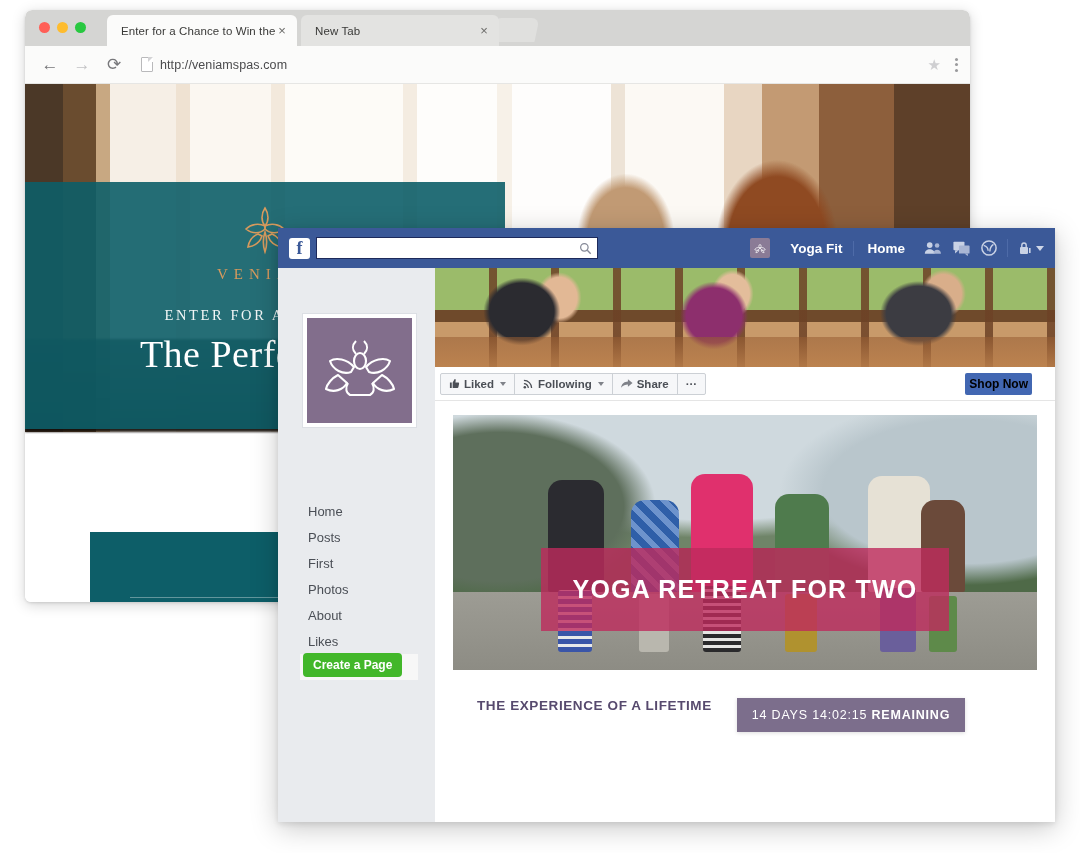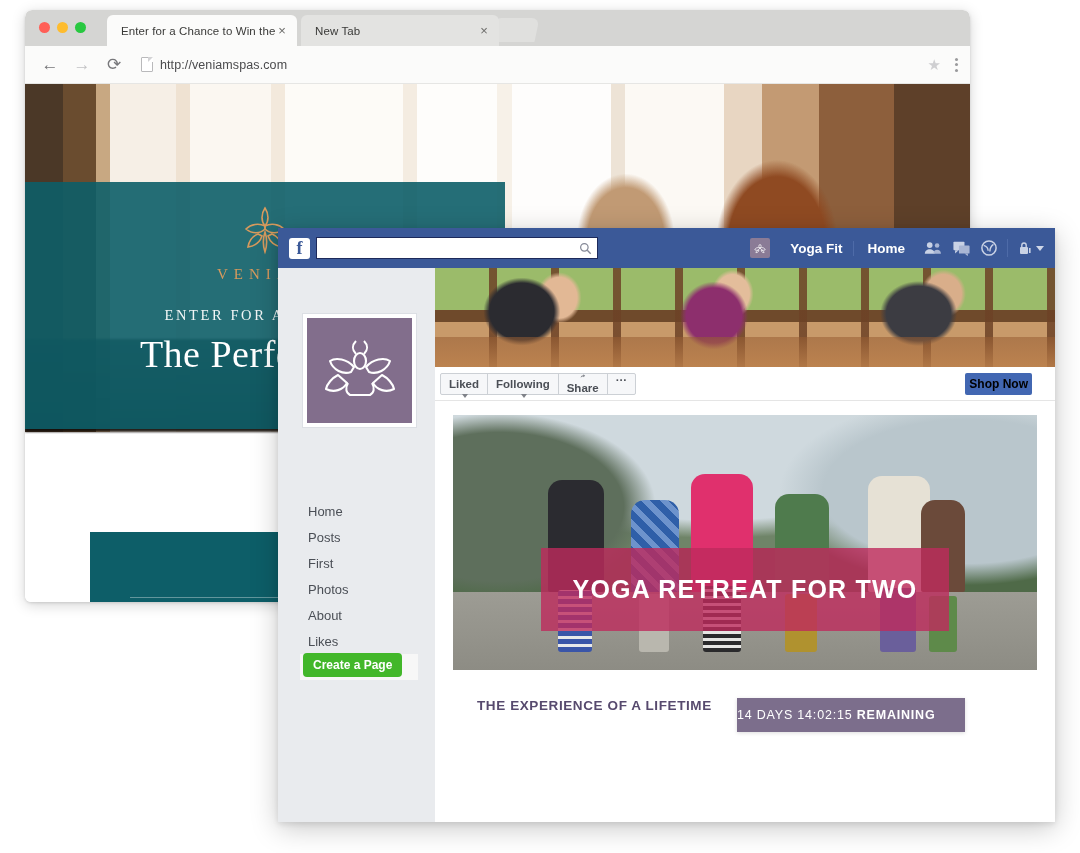--- a/index.html
+++ b/index.html
@@ -236,21 +236,20 @@
   }
   .fb-actionbar {
     height: 34px; border-bottom: 1px solid #e5e5e5;
     display: flex; align-items: center; padding: 0 5px 0 5px;
   }
   .fb-btngroup { display: flex; align-items: center; border: 1px solid #ccd0d5; border-radius: 2px; height: 22px; background: #f6f7f9; }
   .fb-btn {
     display: flex; align-items: center; gap: 4px; height: 100%;
     padding: 0 8px; font-size: 11.5px; color: #4b4f56; font-weight: bold;
     border-right: 1px solid #ccd0d5;
-    flex-direction: column;
   }
   .fb-btn:last-child { border-right: 0; }
   .fb-btn .mini-caret {
     width: 0; height: 0; border-left: 3px solid transparent;
     border-right: 3px solid transparent; border-top: 4px solid #7f8289; margin-left: 2px;
   }
   .shop-now {
     margin-left: auto; background: #4267b2; color: #000000; font-size: 12px;
     font-weight: bold; padding: 4px 4px; border-radius: 2px; margin-right: 18px;
   }
@@ -283,21 +282,21 @@
   .promo-t { color: #fff; font-size: 25px; letter-spacing: 1.2px; font-weight: bold; }
 
   .below { display: flex; padding: 28px 18px 0 42px; gap: 22px; }
   .col-left { width: 238px; }
   .exp-title {
     color: #574a6e; font-size: 13.5px; font-weight: bold; letter-spacing: .6px;
   }
   .exp-body { margin-top: 12px; font-size: 10.5px; color: #6e6880; line-height: 1.75; }
   .col-right { width: 228px; box-shadow: 0 1px 4px rgba(0,0,0,.14); background: #fff; }
   .cd-bar {
-    background: #7c6e8c; color: #fff; text-align: left; font-size: 12.5px;
+    background: #7c6e8c; color: #fff; text-align: center; font-size: 12.5px;
     padding: 10px 0; letter-spacing: .8px;
   }
   .cd-bar b { font-weight: bold; }
   .fm { padding: 16px 20px 0 20px; }
   .fm-label { font-size: 9.5px; color: #8d8898; margin-bottom: 6px; }
   .fm-input { height: 26px; border: 1px solid #d8d6dd; width: 100%; background: #fff; }
   .fm-gap { height: 13px; }
 </style>
 </head>
 <body>

